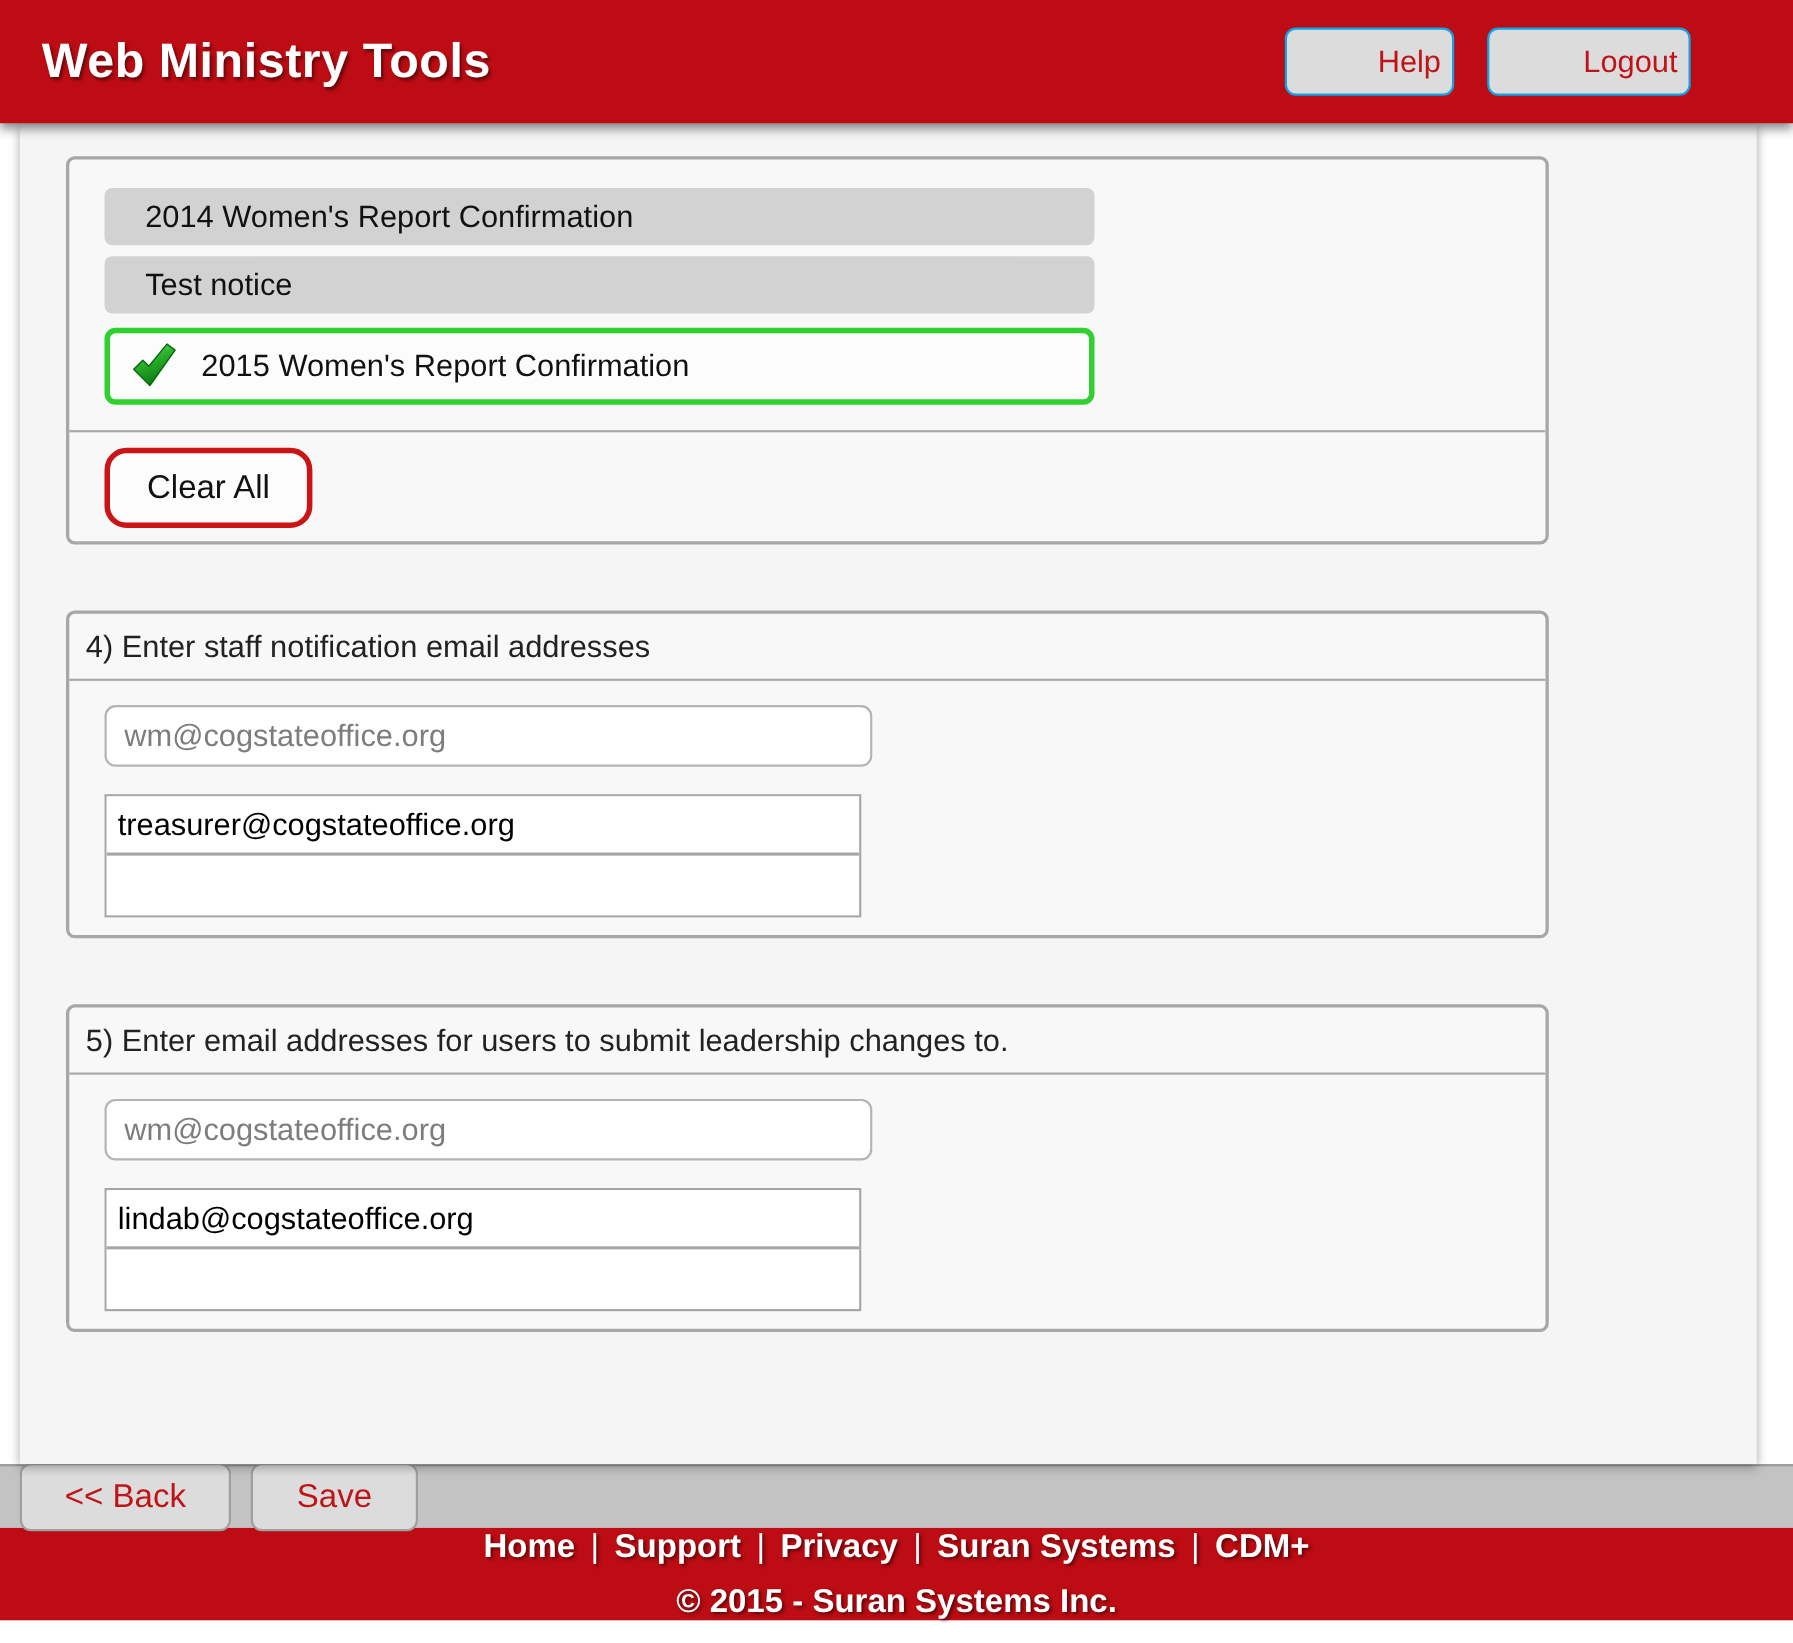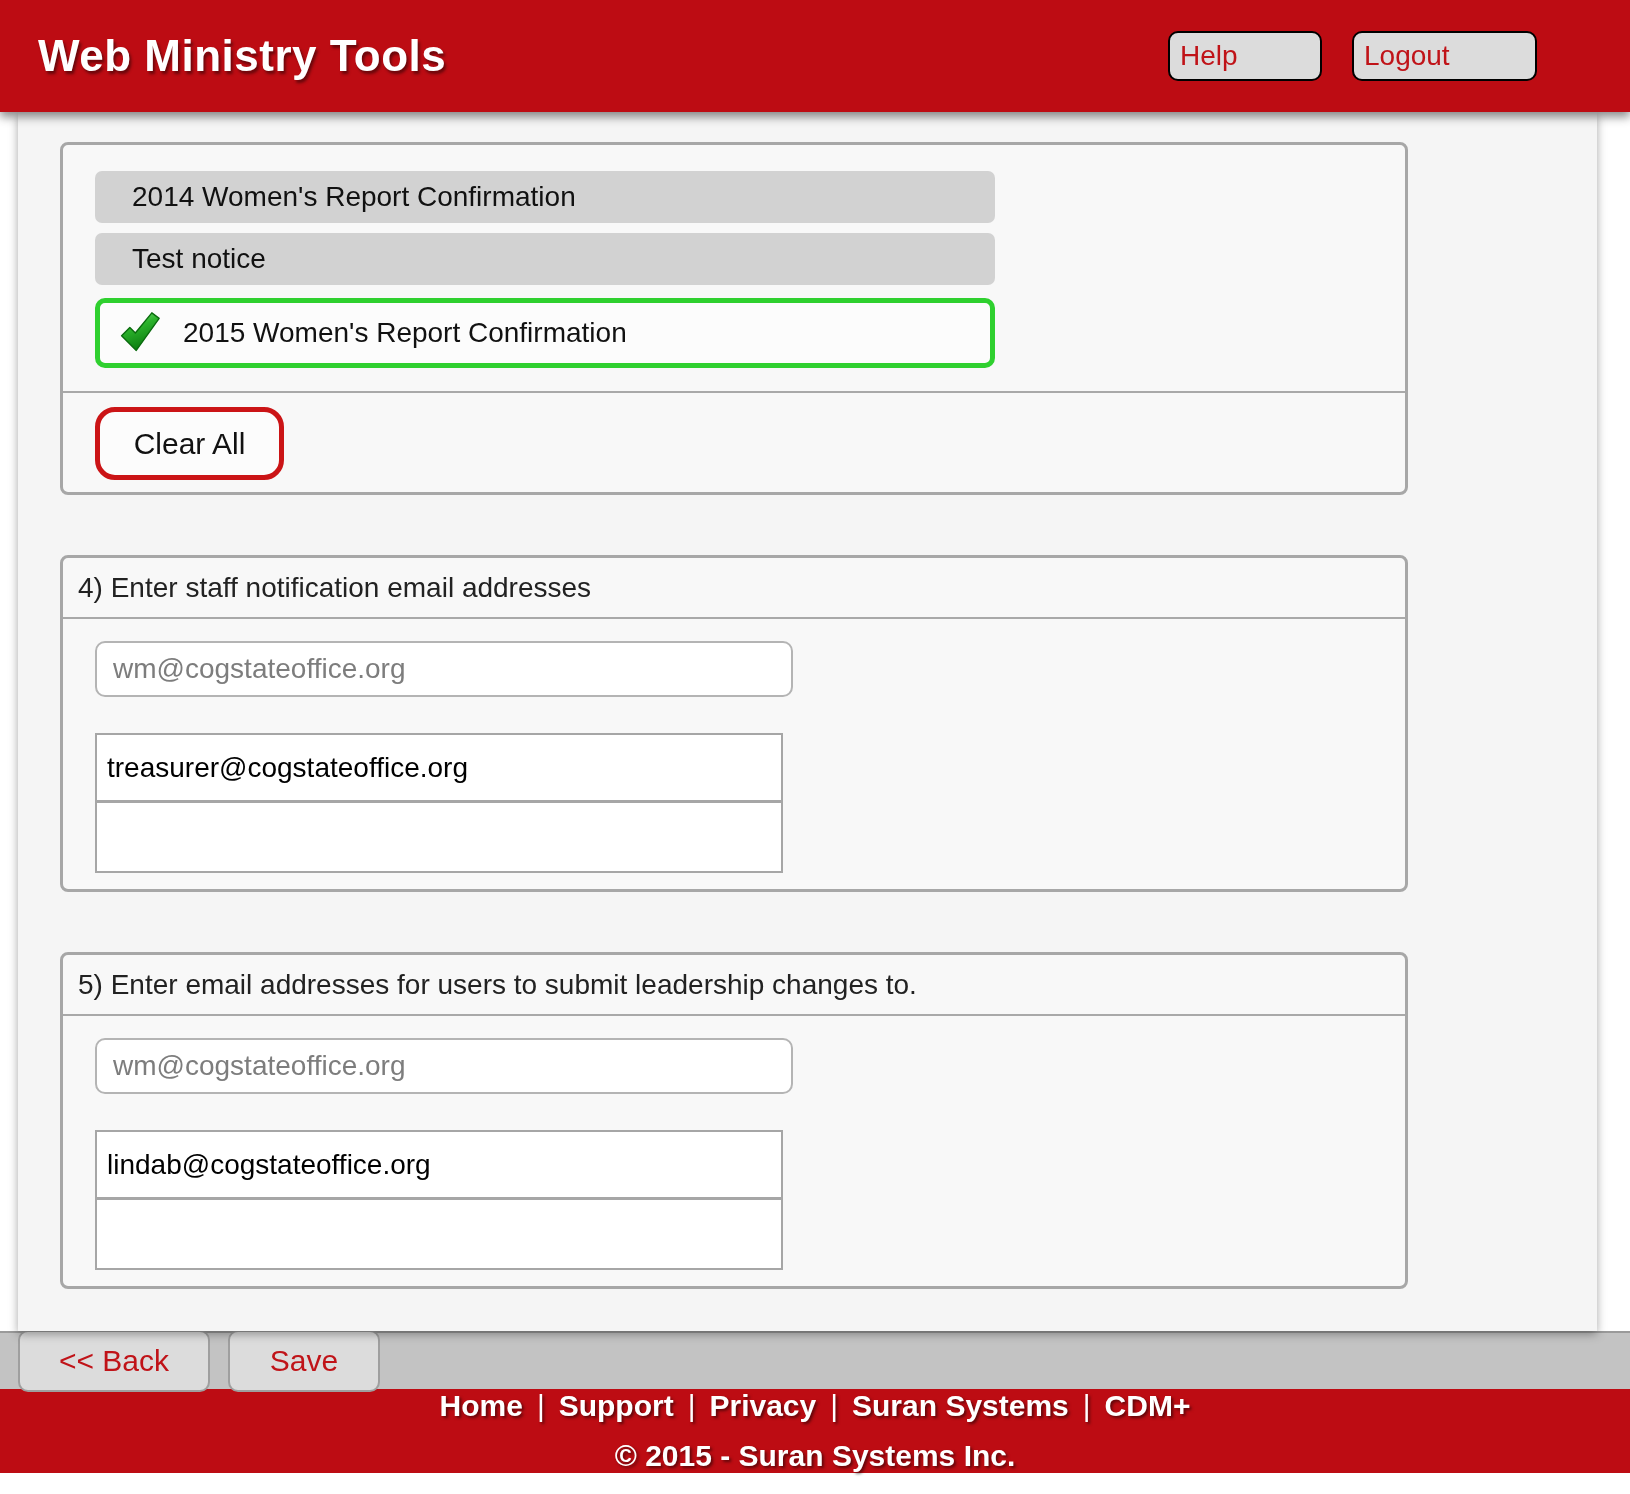--- a/index.html
+++ b/index.html
@@ -24,24 +24,24 @@
   .app-title {
     color: #fff; font-size: 44px; font-weight: 700;
     letter-spacing: 0.5px;
     text-shadow: 2px 3px 3px rgba(0,0,0,0.45);
   }
   .header-buttons {
     margin-left: auto; margin-right: 93px;
     display: flex; gap: 30px; align-items: center;
   }
   .hdr-btn {
-    height: 50px; border: 2px solid #000000; border-radius: 10px;
+    height: 62px; border: 2px solid #0ea5e9; border-radius: 10px;
     background: #dcdcdc; color: #c01318;
     font-family: "Liberation Sans", sans-serif;
-    font-size: 28px; text-align: left; cursor: pointer;
+    font-size: 28px; text-align: right; cursor: pointer;
     padding: 0 10px;
   }
   .hdr-btn.help { min-width: 154px; }
   .hdr-btn.logout { min-width: 185px; }
 
   
   .content-panel {
     position: relative; z-index: 1;
     margin: 0 33px 0 18px;
     height: 1219px;
@@ -103,32 +103,32 @@
   
   .email-wrap { padding: 22px 32px 16px 32px; }
   .rounded-input {
     display: block;
     width: 698px; height: 56px;
     border: 2px solid #b4b4b4; border-radius: 10px;
     background: #ffffff;
     padding: 0 16px;
     font-family: "Liberation Sans", sans-serif;
     font-size: 28px; color: #333;
-    margin-bottom: 36px;
+    margin-bottom: 25px;
     outline: none;
   }
   .rounded-input::placeholder { color: #7d7d7d; opacity: 1; }
   .email-list {
     width: 688px;
     border: 2px solid #a6a6a6;
     background: #ffffff;
   }
   .email-row {
     display: block;
-    width: 100%; height: 68px;
+    width: 100%; height: 54px;
     border: none; outline: none;
     padding: 0 10px;
     font-family: "Liberation Sans", sans-serif;
     font-size: 28px; color: #000;
     background: #ffffff;
   }
   .email-row:first-child { border-bottom: 3px solid #a6a6a6; }
 
   
   .action-bar {

